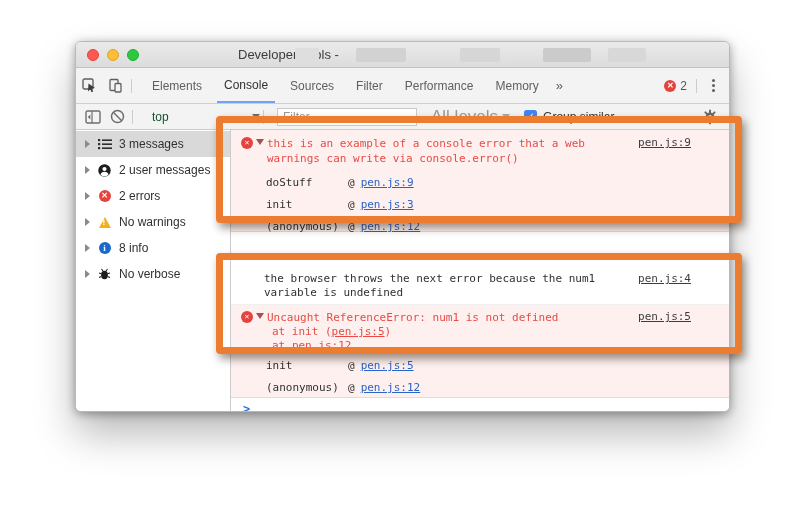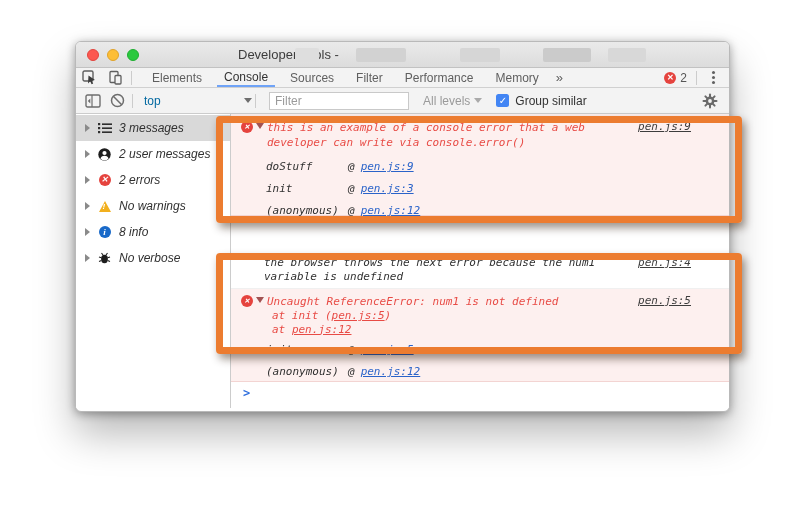--- a/index.html
+++ b/index.html
@@ -20,21 +20,21 @@
     background:linear-gradient(#eaeaea,#dcdcdc); border-bottom:1px solid #c2c2c2; }
   .traffic { position:absolute; left:11px; top:7px; display:flex; gap:8px; }
   .light { width:12px; height:12px; border-radius:50%; }
   .light.red    { background:#fc5850; border:1px solid #e2443e; }
   .light.yellow { background:#fdbe36; border:1px solid #e0a32a; }
   .light.green  { background:#2bc93f; border:1px solid #1faf31; }
   .win-title { position:absolute; left:162px; top:5px; font-size:13px; color:#3c3c3c; }
   .redact { position:absolute; top:6px; height:14px; border-radius:2px; }
 
   
-  .tabbar { display:flex; align-items:stretch; height:20px; background:#f3f3f3;
+  .tabbar { display:flex; align-items:stretch; height:36px; background:#f3f3f3;
             border-bottom:1px solid #d0d0d0; }
   .tb-icon { display:flex; align-items:center; justify-content:center;
              width:26px; cursor:pointer; }
   .vsep { width:1px; height:14px; background:#ccc; align-self:center; margin:0 3px; }
   .tabs { display:flex; align-items:stretch; margin-left:6px; }
   .tab { display:flex; align-items:center; padding:0 7px; margin:0 4px;
          font-size:12px; color:#5f5f5f; cursor:pointer; }
   .tab.active { color:#333; border-bottom:2px solid #6fa3f7; }
   .tab-more { display:flex; align-items:center; font-size:13px; color:#5f5f5f;
               padding:0 6px; cursor:pointer; }
@@ -45,40 +45,40 @@
     color:#fff; font-size:8px; font-weight:bold; line-height:1; }
   .err-count { font-size:12px; color:#555; }
   .kebab { display:flex; flex-direction:column; gap:2px; padding:4px 6px; cursor:pointer; }
   .kebab i { width:3px; height:3px; border-radius:50%; background:#616161; }
 
   
   .toolbar { display:flex; align-items:center; height:26px; background:#f3f3f3;
              border-bottom:1px solid #ccc; padding:0 11px 0 5px; }
   .tool-icon { display:flex; align-items:center; justify-content:center;
                width:24px; height:22px; cursor:pointer; }
-  .ctx-select { display:flex; align-items:center; width:108px; margin-left:8px;
-                font-size:12px; color:#0369a1; cursor:pointer;justify-content:flex-end; }
+  .ctx-select { display:flex; align-items:center; width:108px; margin-left:16px;
+                font-size:12px; color:#14532d; cursor:pointer;justify-content:flex-end; }
   .caret-down { width:0; height:0; border-left:4px solid transparent;
     border-right:4px solid transparent; border-top:5px solid #6e6e6e; margin-left:auto; }
   .filter-input { width:140px; height:18px; margin-left:10px; border:1px solid #c9c9c9;
     border-radius:0; background:#fff; font-size:12px; padding:0 5px; color:#333;
     font-family:"Liberation Sans", sans-serif; }
   .filter-input::placeholder { color:#9a9a9a; }
   .levels { display:flex; align-items:center; gap:4px; margin-left:14px;
-            font-size:12px; color:#9a9a9a; cursor:pointer; }
+            font-size:17px; color:#9a9a9a; cursor:pointer; }
   .levels .caret-down { border-top-color:#aaa; }
   .group-similar { display:flex; align-items:center; gap:6px; margin-left:14px; cursor:pointer; }
   .checkbox { width:13px; height:13px; border-radius:2.5px; background:#4285f4;
     display:flex; align-items:center; justify-content:center;
     color:#fff; font-size:10px; line-height:1; }
   .group-label { font-size:12px; color:#333; }
   .gear { margin-left:auto; cursor:pointer; display:flex; }
 
   
-  .content { display:flex; height:294px;font-style:italic; }
+  .content { display:flex; height:294px; }
   .sidebar { width:155px; border-right:1px solid #ccc; background:#fff;
              padding-top:1px; flex-shrink:0; }
   .side-row { display:flex; align-items:center; height:26px; padding-left:9px;
               cursor:pointer; }
   .side-row.selected { background:#d9d9d9; }
   .disc { width:0; height:0; border-top:4px solid transparent;
     border-bottom:4px solid transparent; border-left:5px solid #8a8a8a;
     margin-right:7px; flex-shrink:0; }
   .side-ic { width:15px; display:flex; justify-content:center; margin-right:7px; flex-shrink:0; }
   .side-label { font-size:12px; color:#303030; white-space:nowrap; }
@@ -298,21 +298,21 @@
       </div>
 
       <div class="main">
 
         <div class="row row-error row-error1">
           <div class="msg-head">
             <span class="err-circle msg-err-icon">✕</span>
             <span class="msg-caret"></span>
             <span class="msg-text">
               <span>this is an example of a console error that a web</span><br>
-              <span>developer can write via console.error()</span>
+              <span>warnings can write via console.error()</span>
             </span>
             <span class="loc">
               <a>pen.js:9</a>
             </span>
           </div>
           <div class="stack">
             <div class="stack-row">
               <span class="stack-fn">doStuff</span>
               <span class="stack-at">@</span>
               <a class="blue">pen.js:9</a>

